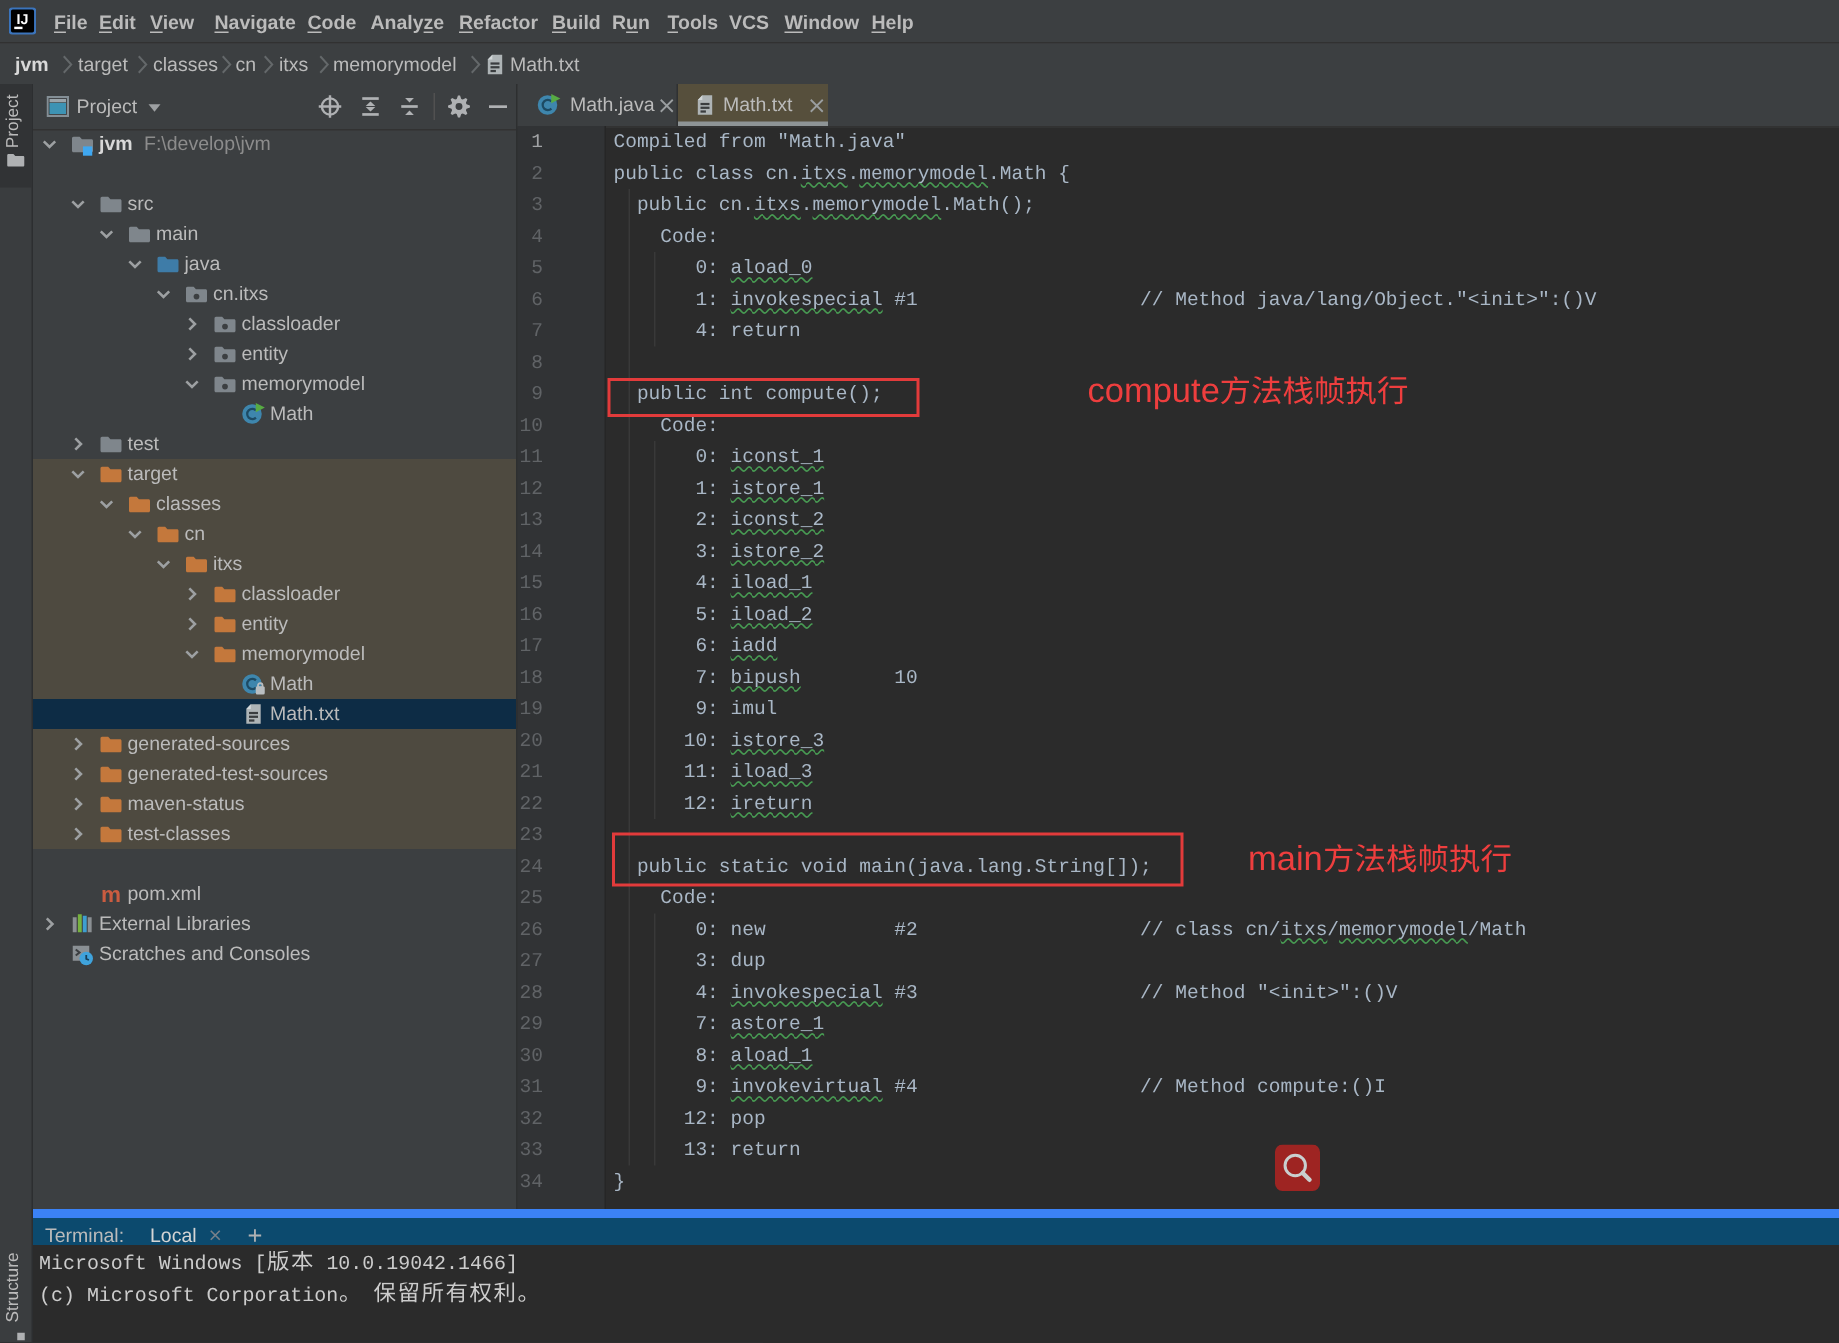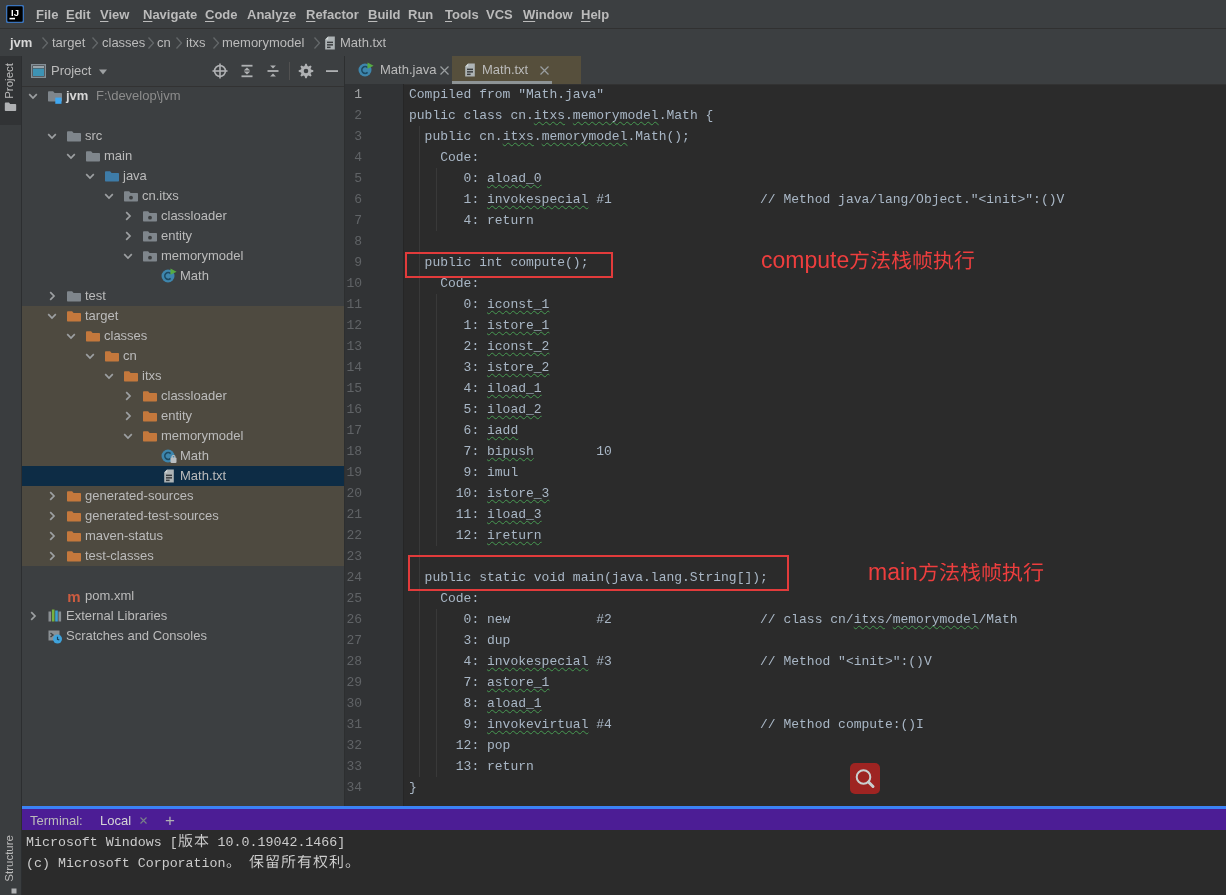--- a/index.html
+++ b/index.html
@@ -27,29 +27,29 @@
   #ptree{position:absolute;left:0;top:30px;width:323px;height:720px;font-size:13px;color:#bbbbbb;}
   .row{position:absolute;left:0;width:323px;height:20px;line-height:20px;white-space:nowrap;}
   .row .chev{position:absolute;top:2px;}
   .row .ic{position:absolute;top:2px;}
   .row .tx{position:absolute;top:0px;}
   .olive{background:#4e4a40;}
   .navy{background:#0d2c45;}
   
   #editor{left:345px;top:56px;width:881px;height:750px;background:#2b2b2b;}
   #tabbar{position:absolute;left:0;top:0;width:881px;height:28px;background:#3c3f41;border-bottom:1px solid #323232;}
-  .tab{position:absolute;top:0;height:28px;font-size:13px;color:#bbbbbb;padding-left:29px;}
+  .tab{position:absolute;top:0;height:28px;font-size:13px;color:#bbbbbb;}
   #gutter{position:absolute;left:0;top:28px;width:58px;height:722px;background:#313335;border-right:1px solid #262626;}
   #lnums{position:absolute;left:1px;top:28px;width:16px;text-align:right;font-size:13px;line-height:21px;color:#606366;}
   #code{position:absolute;left:64px;top:28px;font-size:13px;line-height:21px;color:#a9b7c6;}
   .guide{position:absolute;width:1px;background:#393939;}
   .redbox{position:absolute;border:2px solid #e23b3b;}
-  .anno{position:absolute;color:#ee3e3e;font-size:23px;white-space:nowrap;margin-left:36px;}
+  .anno{position:absolute;color:#ee3e3e;font-size:23px;white-space:nowrap;}
   
-  #termhead{left:22px;top:806px;width:1204px;height:24px;background:#4c1d95;border-top:3px solid #3b82f6;
+  #termhead{left:22px;top:806px;width:1204px;height:24px;background:#0c4a6e;border-top:6px solid #3b82f6;
             color:#bbbbbb;font-size:13px;}
   #termbody{left:22px;top:830px;width:1204px;height:65px;background:#2b2b2b;
             font-family:"Liberation Mono",monospace;font-size:13.3px;line-height:21px;color:#cccccc;white-space:pre;}
 </style>
 </head>
 <body>
 <div id="app">
 <svg width="0" height="0" style="position:absolute">
   <defs>
     <g id="folder">

